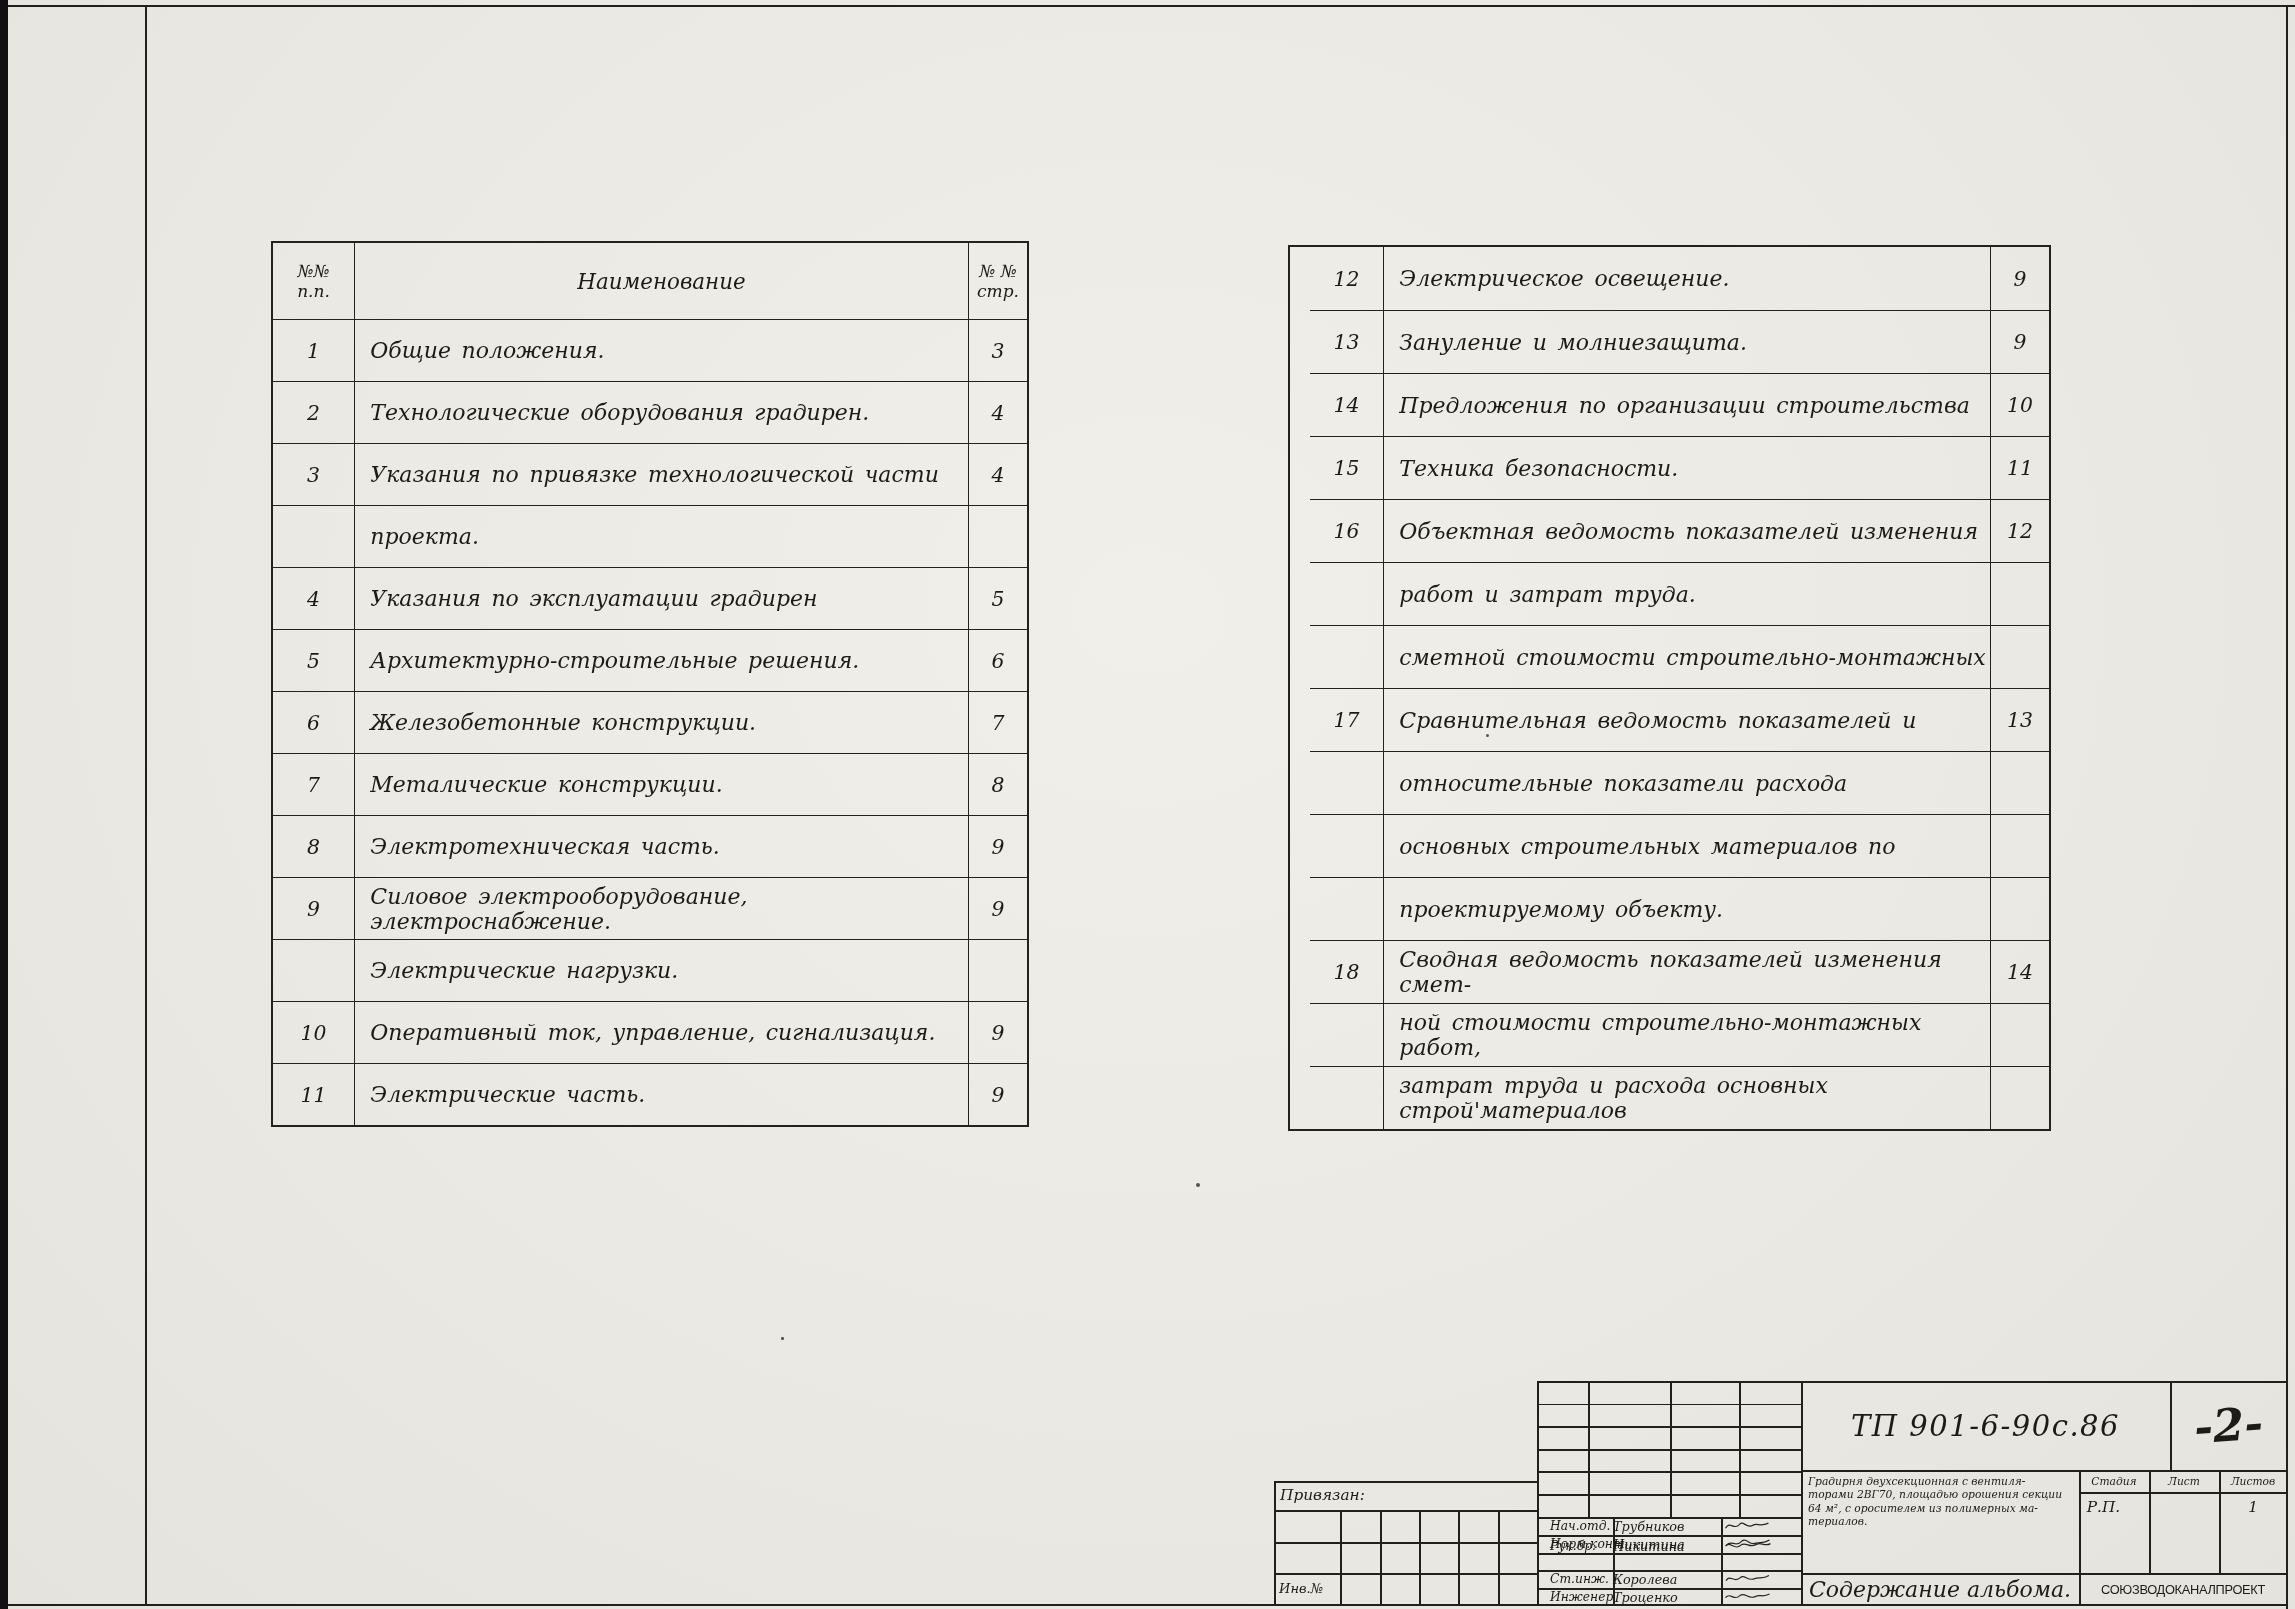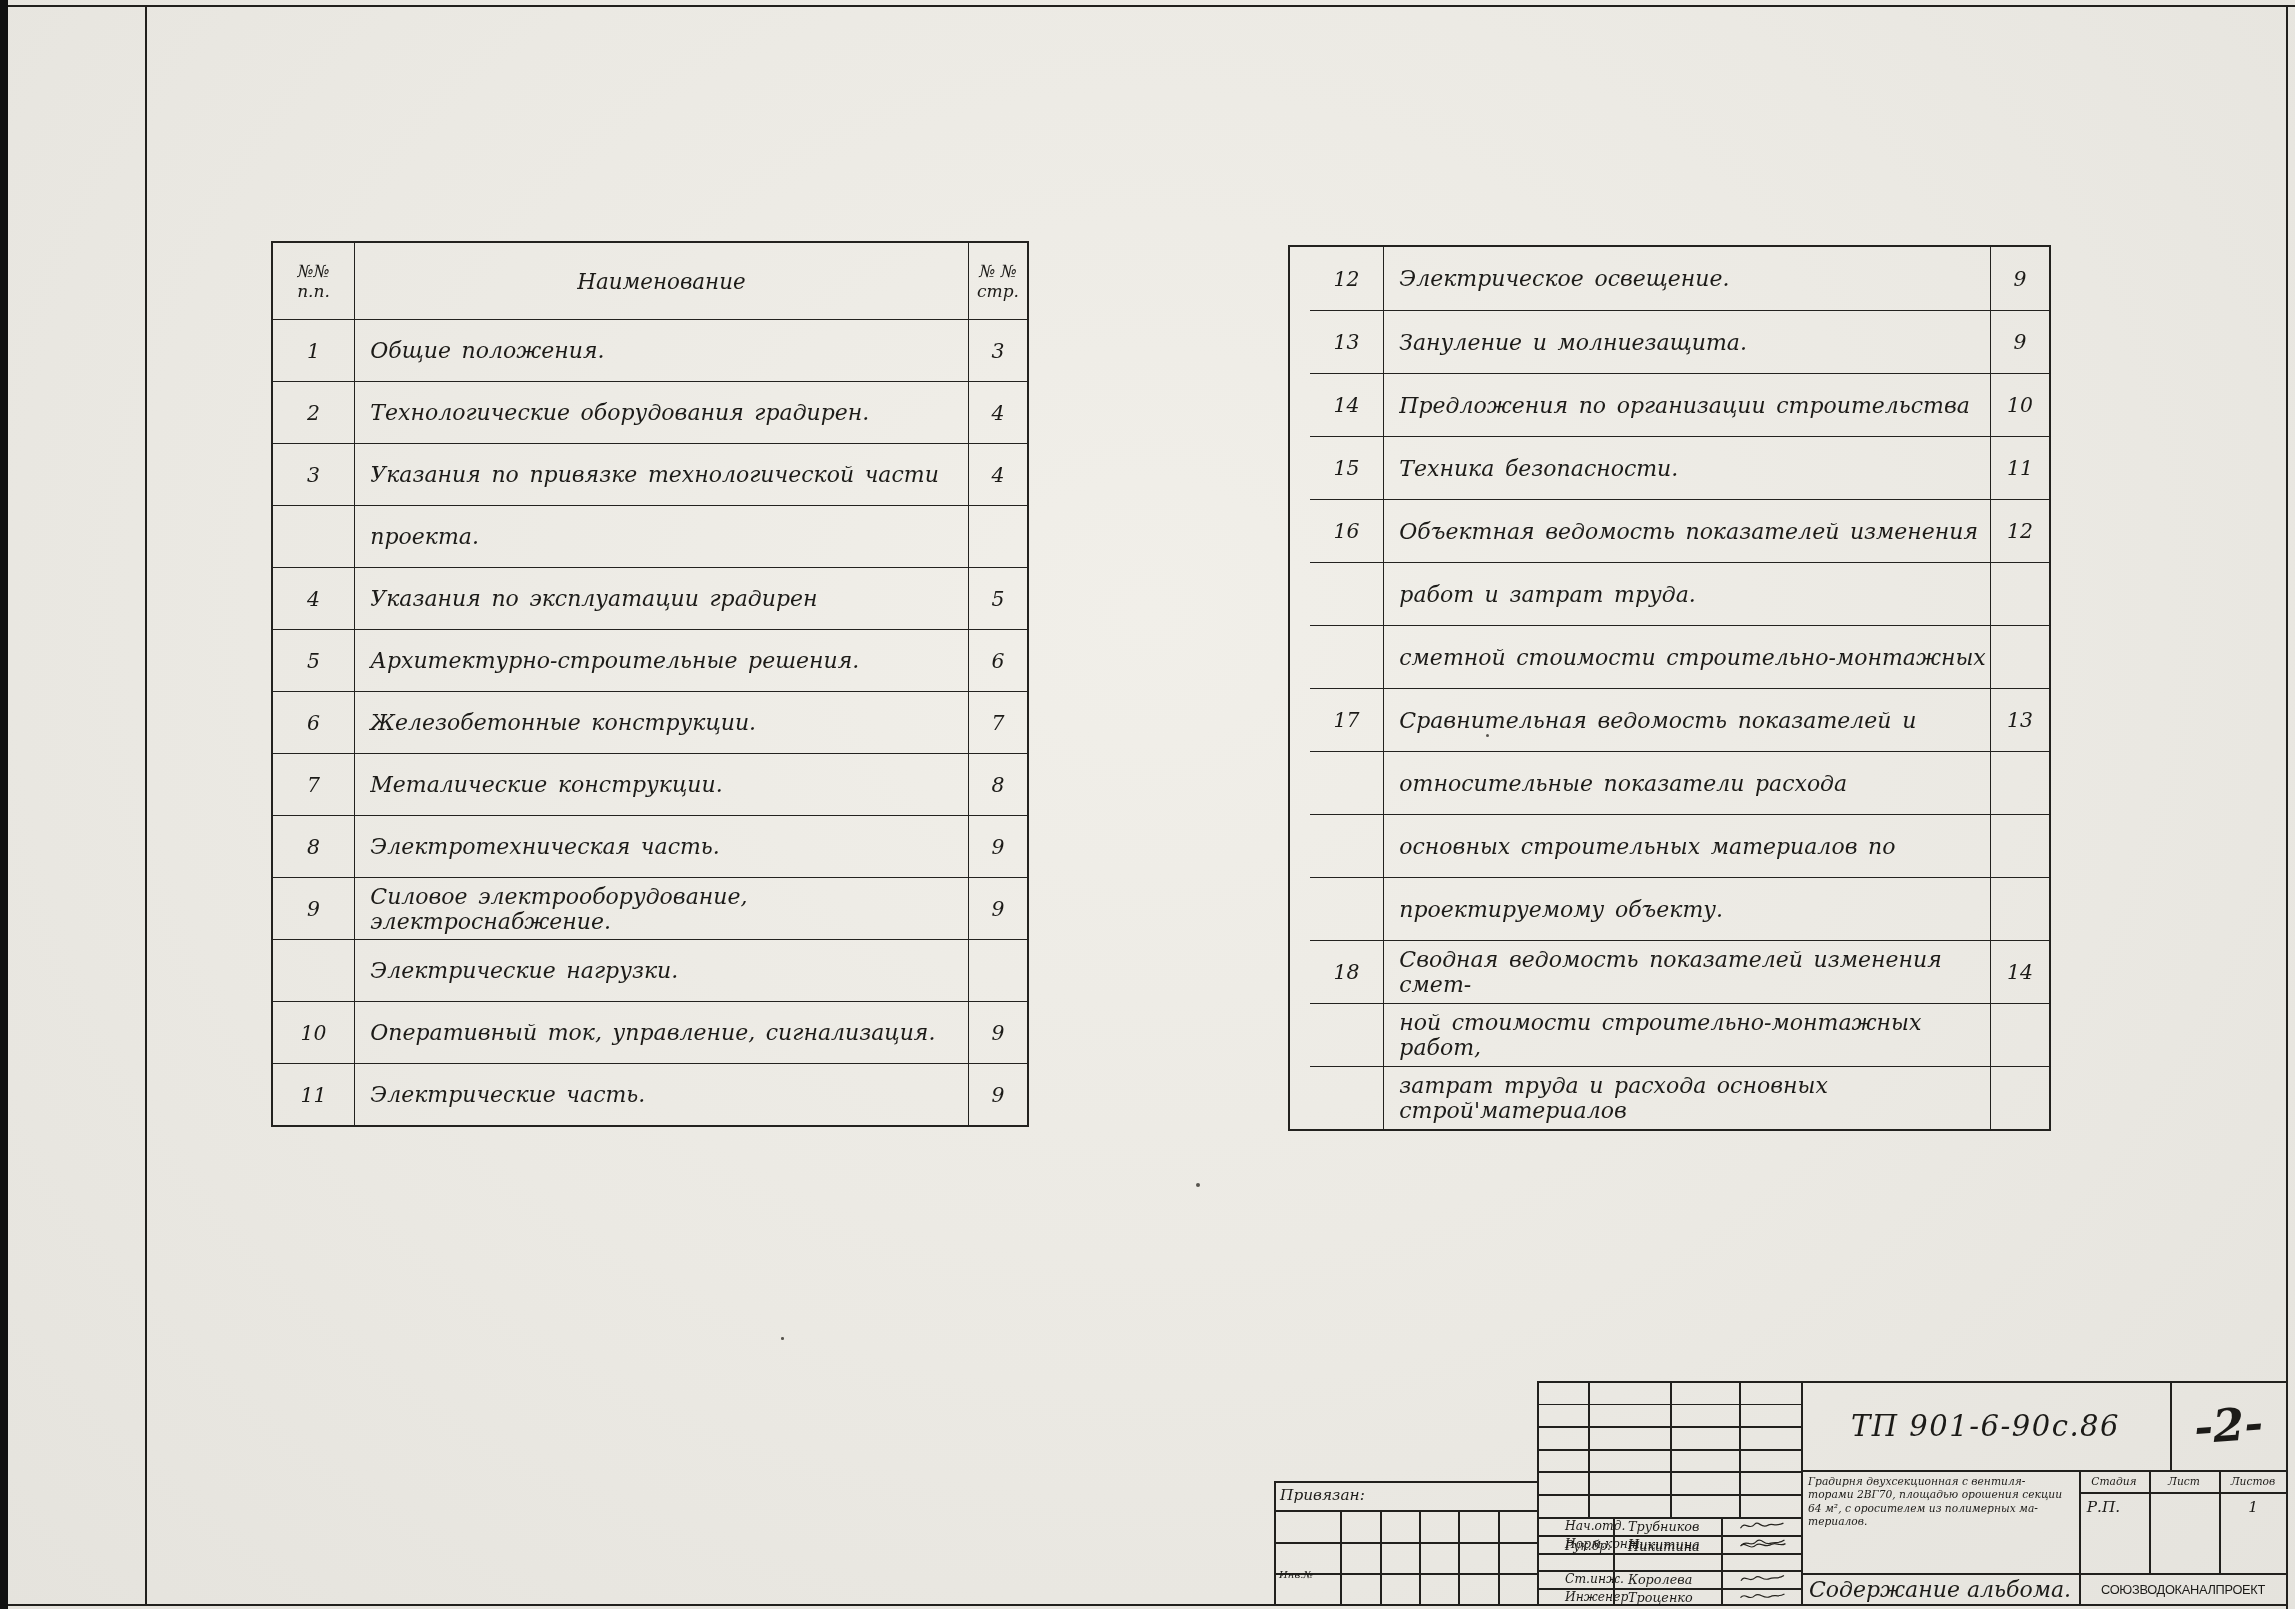--- a/index.html
+++ b/index.html
@@ -33,35 +33,35 @@
             font-style:italic; font-size:17px; line-height:20.4px; }
   .hname { justify-content:center; padding-left:0; font-size:21.4px; }
 
   
   #titleblock { position:absolute; left:1274px; top:1381px; width:1014px; height:225px; }
   .vln { width:1.5px; }
   .hln { height:1.5px; }
   .tb-text { position:absolute; font-style:italic; }
   .tb-cell { position:absolute; display:flex; align-items:center; justify-content:center; }
   .staff-row { position:absolute; left:264px; width:262px; height:18px; display:flex; align-items:center; }
-  .staff-role { width:75px; font-style:italic; font-size:12.3px; padding-left:12px; box-sizing:border-box;margin-left:15px; }
+  .staff-role { width:75px; font-style:italic; font-size:12.3px; padding-left:12px; box-sizing:border-box; }
   .staff-name { width:108px; font-style:italic; font-size:12.8px; }
   .staff-sig  { flex:1; display:flex; align-items:center; }
   .sig { width:56px; height:13.3px; }
   #doc-number { left:527px; top:0; width:369px; height:89px; font-size:29px; letter-spacing:1.5px; font-style:italic; }
   #page-mark  { left:896px; top:0; width:117px; height:89px; font-size:45px; font-weight:bold; font-style:italic;
                 transform:rotate(-4deg); }
   #description { position:absolute; left:534px; top:94px; width:265px; font-style:italic; font-size:10.7px; line-height:13.3px; }
   .stage-label { top:89px; height:22px; font-size:10.7px; font-style:italic;border-radius:9px; }
   .stage-value { top:113px; height:26.5px; font-size:15.3px; font-style:italic; }
   #album-title { left:527px; top:193px; width:278px; height:30px; font-size:22px; font-style:italic; }
   #org-name    { left:805px; top:193px; width:208px; height:30px; font-size:12.8px;
                  font-family:"Liberation Sans", sans-serif; font-style:normal; letter-spacing:-0.3px; }
   #privyazan   { left:6.1px;  top:105px; font-size:15.3px; }
-  #inv-label   { left:5.1px;  top:188px; font-size:10px; }
+  #inv-label   { left:5.1px;  top:200px; font-size:13px; }
 </style>
 </head>
 <body>
 
 <div id="page">
 
   <div class="ln" style="left:0;top:0;width:8.2px;height:1610px;background:#111;"></div>
   <div class="ln" style="left:8.2px;top:5.1px;width:2287px;height:2px;"></div>
   <div class="ln" style="left:2286px;top:5.1px;width:2px;height:1605px;"></div>
   <div class="ln" style="left:8.2px;top:1604px;width:2280px;height:2px;"></div>

